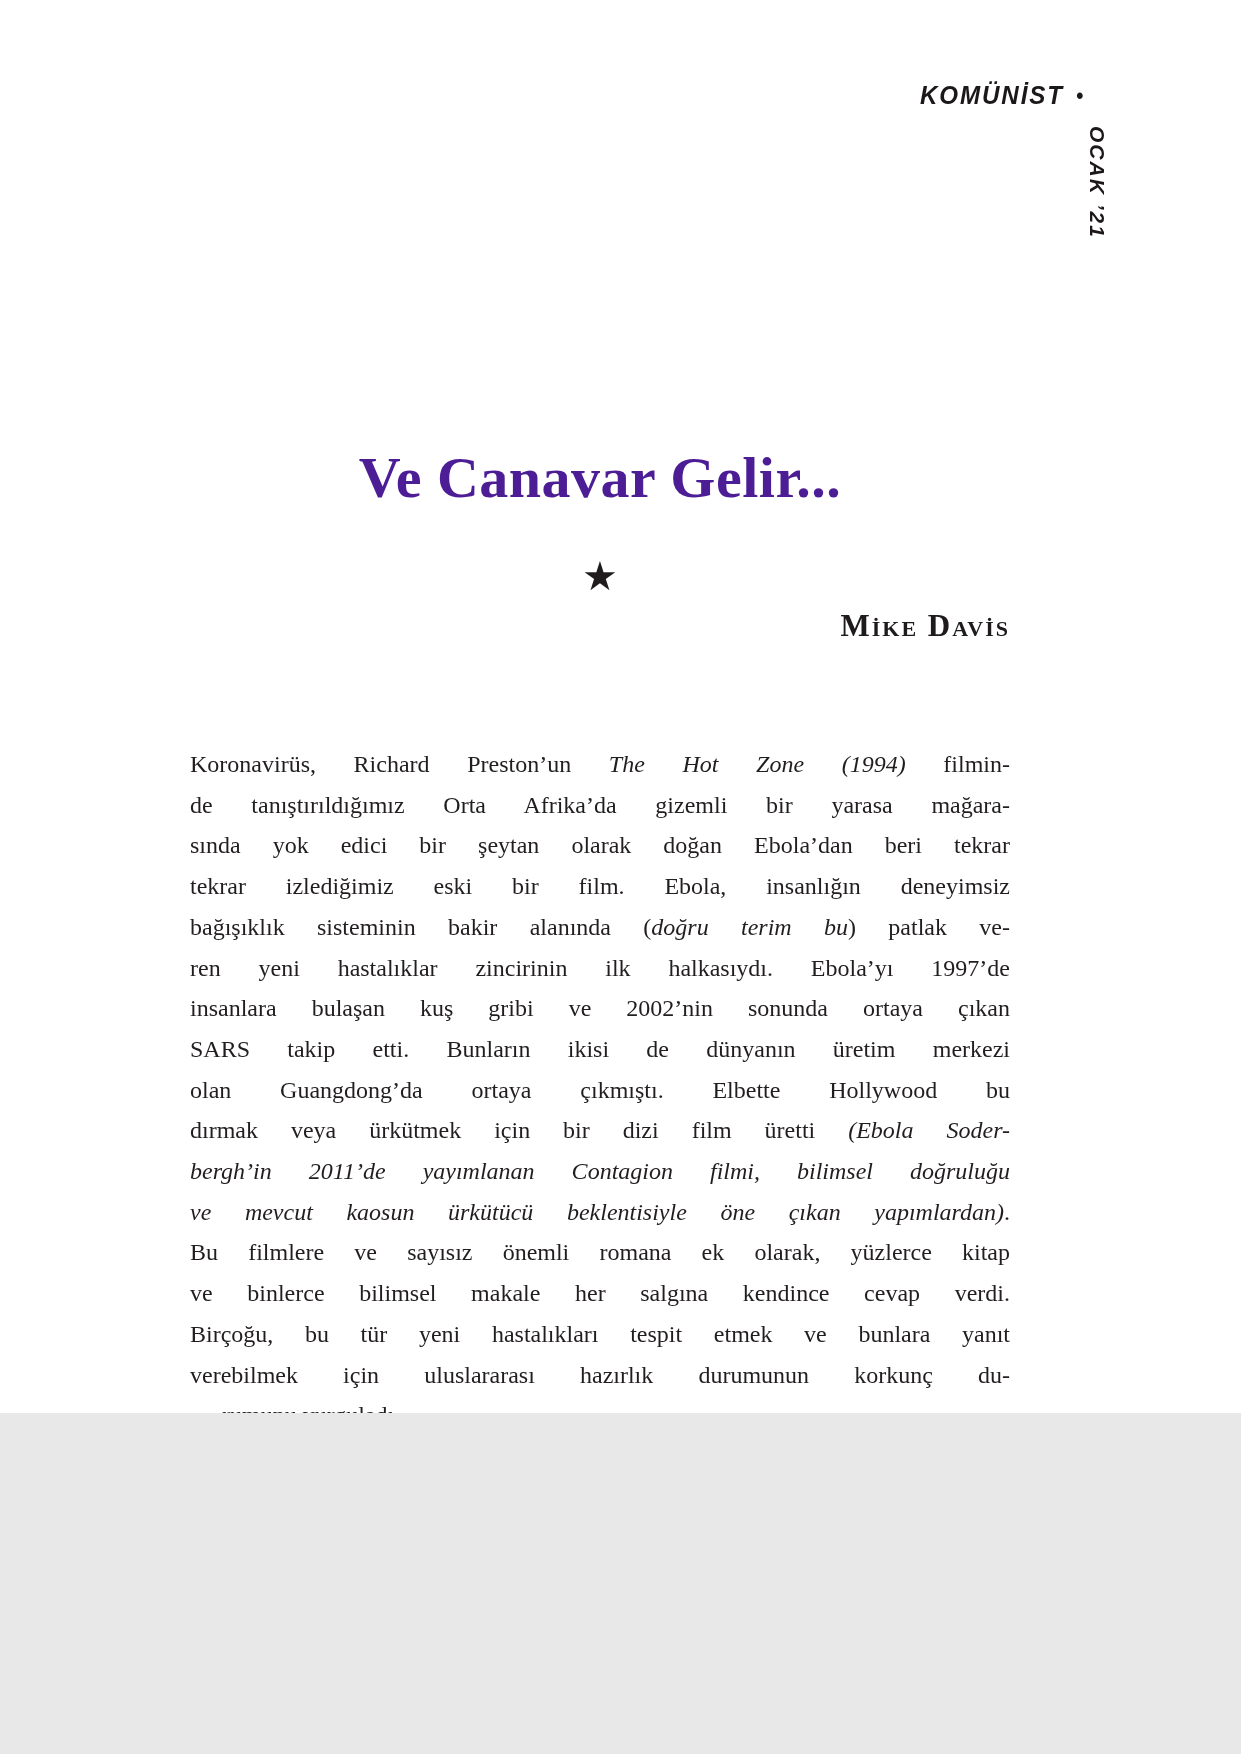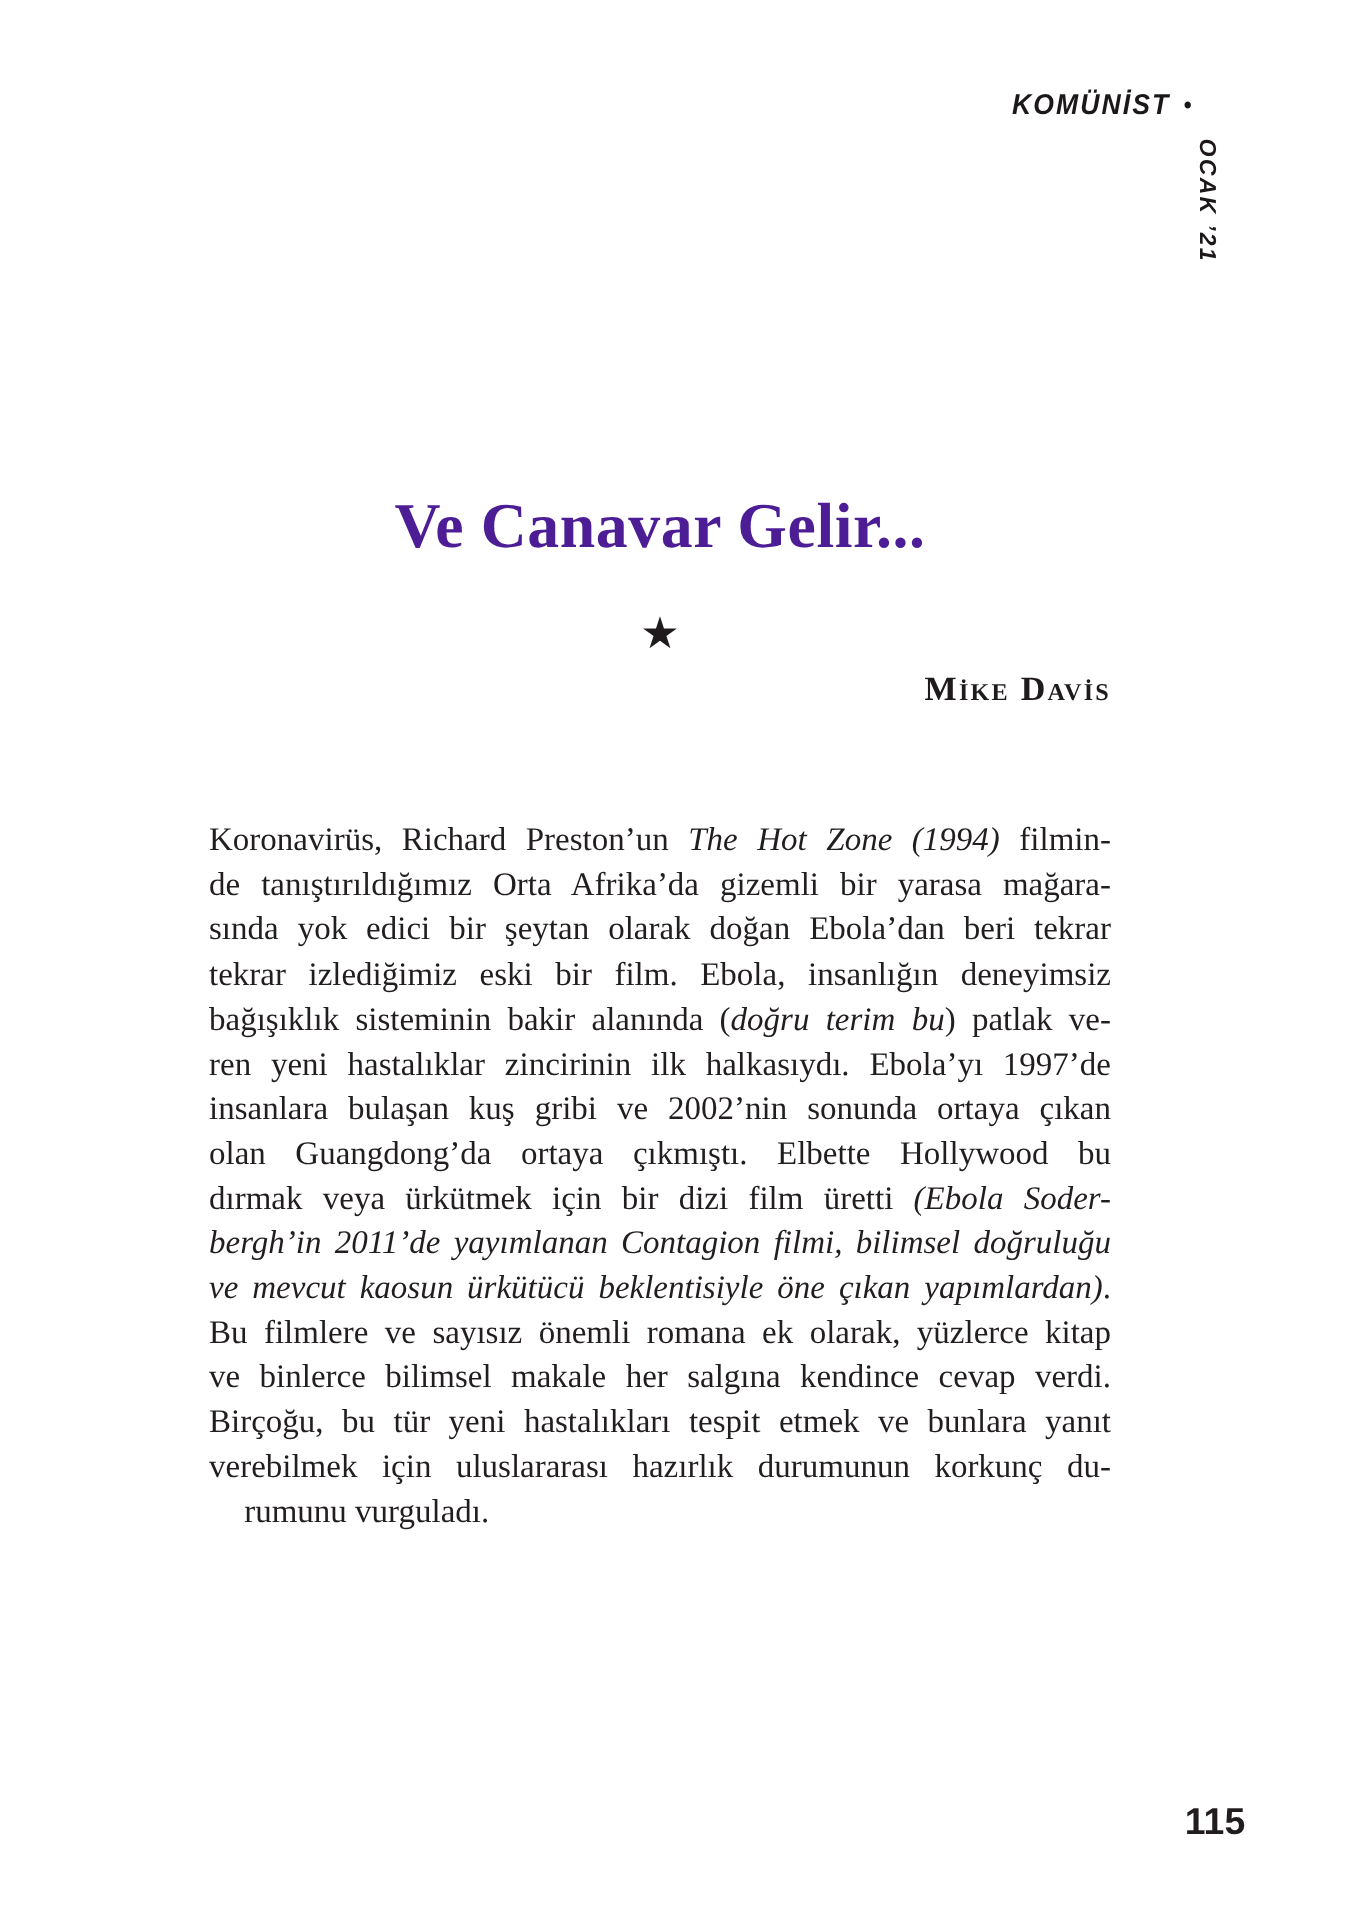--- a/index.html
+++ b/index.html
@@ -3,21 +3,21 @@
 <meta charset="utf-8">
 <style>
   html, body {
     margin: 0;
     padding: 0;
     background: #e8e8e8;
   }
   #page {
     position: relative;
     width: 1241px;
-    height: 1754px;
+    height: 1413px;
     margin: 0 auto;
     background: #ffffff;
     color: #211d1e;
     overflow: hidden;
     font-family: "Liberation Serif", serif;
   }
 
   
   .running-head {
     position: absolute;
@@ -89,21 +89,21 @@
     font-variant: small-caps;
     font-size: 31px;
     line-height: 36px;
     letter-spacing: 2px;
     color: #1f1b1c;
   }
 
   
   .article-body {
     top: 744px;
-    font-size: 30px;
+    font-size: 24px;
     line-height: 40.7px;
     color: #221e1f;
   }
   .body-line {
     text-align: justify;
     text-align-last: justify;
     white-space: normal;
   }
   .body-line.last {
     text-align-last: left;
@@ -144,20 +144,21 @@
   <div class="col article-author">Mike Davis</div>
 
   <div class="col article-body">
       <div class="body-line"><span>Koronavirüs, Richard Preston’un </span><em>The Hot Zone (1994)</em><span> filmin-</span></div>
       <div class="body-line"><span>de tanıştırıldığımız Orta Afrika’da gizemli bir yarasa mağara-</span></div>
       <div class="body-line"><span>sında yok edici bir şeytan olarak doğan Ebola’dan beri tekrar</span></div>
       <div class="body-line"><span>tekrar izlediğimiz eski bir film. Ebola, insanlığın deneyimsiz</span></div>
       <div class="body-line"><span>bağışıklık sisteminin bakir alanında (</span><em>doğru terim bu</em><span>) patlak ve-</span></div>
       <div class="body-line"><span>ren yeni hastalıklar zincirinin ilk halkasıydı. Ebola’yı 1997’de</span></div>
       <div class="body-line"><span>insanlara bulaşan kuş gribi ve 2002’nin sonunda ortaya çıkan</span></div>
+      <div class="body-line"><span>SARS takip etti. Bunların ikisi de dünyanın üretim merkezi</span></div>
       <div class="body-line"><span>olan Guangdong’da ortaya çıkmıştı. Elbette Hollywood bu</span></div>
       <div class="body-line"><span>dırmak veya ürkütmek için bir dizi film üretti </span><em>(Ebola Soder-</em></div>
       <div class="body-line"><em>bergh’in 2011’de yayımlanan Contagion filmi, bilimsel doğruluğu</em></div>
       <div class="body-line"><em>ve mevcut kaosun ürkütücü beklentisiyle öne çıkan yapımlardan)</em><span>.</span></div>
       <div class="body-line"><span>Bu filmlere ve sayısız önemli romana ek olarak, yüzlerce kitap</span></div>
       <div class="body-line"><span>ve binlerce bilimsel makale her salgına kendince cevap verdi.</span></div>
       <div class="body-line"><span>Birçoğu, bu tür yeni hastalıkları tespit etmek ve bunlara yanıt</span></div>
       <div class="body-line"><span>verebilmek için uluslararası hazırlık durumunun korkunç du-</span></div>
       <div class="body-line last"><span>rumunu vurguladı.</span></div>
     </div>

